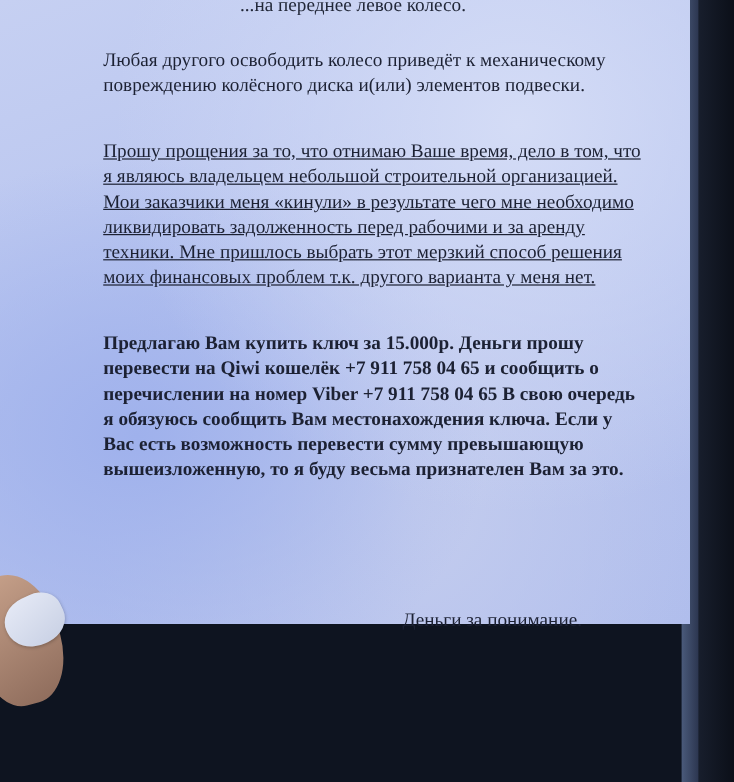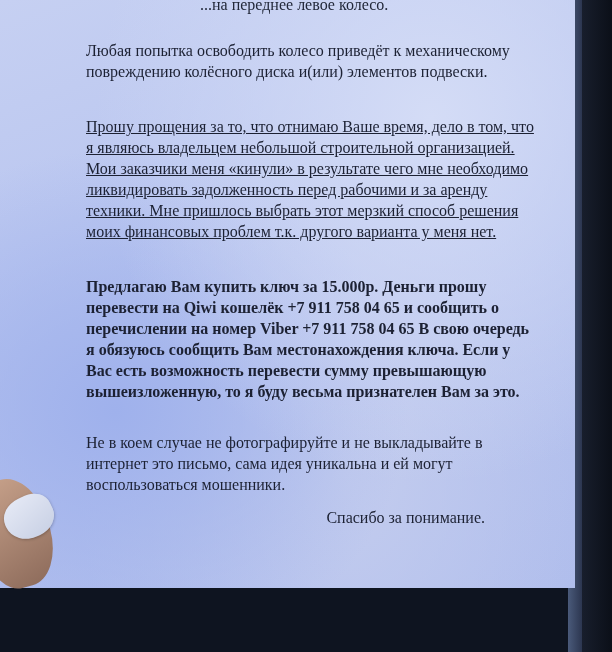--- a/index.html
+++ b/index.html
@@ -10,21 +10,21 @@
   }
   .bg-dark {
     position:absolute; right:0; top:0; width:40px; height:652px;
     background:linear-gradient(90deg,#1c2333,#0b0f18);
   }
   .sheet-edge {
     position:absolute; right:30px; top:0; width:14px; height:652px;
     background:linear-gradient(90deg,#4a5a7a,#2c3650);
   }
   .paper {
-    position:absolute; left:0; top:0; width:575px; height:588px;
+    position:absolute; left:0; top:0; width:575px; height:520px;
     background:
       radial-gradient(ellipse at 75% 20%, #d4dcf6 0%, rgba(212,220,246,0) 55%),
       radial-gradient(ellipse at 20% 70%, #9fb1ec 0%, rgba(159,177,236,0) 45%),
       radial-gradient(ellipse at 60% 80%, #c3ccee 0%, rgba(195,204,238,0) 55%),
       linear-gradient(160deg,#c6d0f2 0%, #b6c3ef 45%, #aebcec 100%);
   }
   .text {
     position:absolute; left:86px; width:450px; color:#1c2133;
     font-size:16px; line-height:21px; letter-spacing:0;
   }
@@ -49,21 +49,20 @@
   }
 </style>
 </head>
 <body>
 
 <div class="bg-dark"></div>
 <div class="sheet-edge"></div>
 
 <div class="paper">
   <div class="text p-top">...на переднее левое колесо.</div>
-  <div class="text p1">Любая попытка освободить колесо приведёт к механическому повреждению колёсного диска и(или) элементов подвески.</div>
+  <div class="text p1">Любая другого освободить колесо приведёт к механическому повреждению колёсного диска и(или) элементов подвески.</div>
   <div class="text p2">Прошу прощения за то, что отнимаю Ваше время, дело в том, что я являюсь владельцем небольшой строительной организацией. Мои заказчики меня «кинули» в результате чего мне необходимо ликвидировать задолженность перед рабочими и за аренду техники. Мне пришлось выбрать этот мерзкий способ решения моих финансовых проблем т.к. другого варианта у меня нет.</div>
   <div class="text p3">Предлагаю Вам купить ключ за 15.000р. Деньги прошу перевести на Qiwi кошелёк +7 911 758 04 65  и сообщить о перечислении на номер Viber +7 911 758 04 65 В свою очередь я обязуюсь сообщить Вам местонахождения ключа. Если у Вас есть возможность перевести сумму превышающую вышеизложенную, то я буду весьма признателен Вам за это.</div>
-  <div class="text p4">Не в коем случае не фотографируйте и не выкладывайте в интернет это письмо, сама идея уникальна и ей могут воспользоваться мошенники.</div>
-  <div class="sign">Спасибо за понимание.</div>
+  <div class="sign">Деньги за понимание.</div>
 </div>
 
 <div class="finger"></div>
 <div class="nail"></div>
 
 </body></html>

